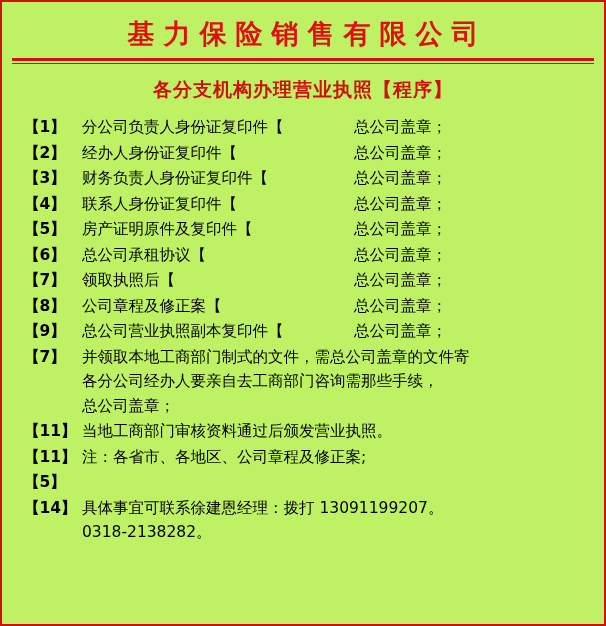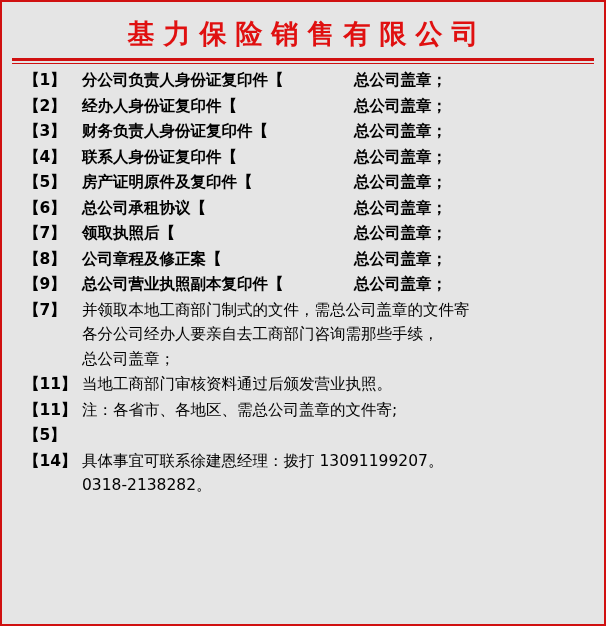--- a/index.html
+++ b/index.html
@@ -12,21 +12,21 @@
     background: #ffffff;
     font-family: "DejaVu Sans", "Liberation Sans", sans-serif;
     overflow: hidden;
   }
   .page {
     position: relative;
     width: 606px;
     height: 626px;
     box-sizing: border-box;
     border: 2px solid #d01010;
-    background: #e5e5e5;
+    background: #bef264;
   }
   .company-title {
     text-align: center;
     color: #e01010;
     font-size: 27px;
     font-weight: bold;
     letter-spacing: 9px;
     margin-top: 14px;
     margin-bottom: 6px;
     font-family: "DejaVu Serif", "Liberation Serif", serif;
@@ -72,21 +72,20 @@
     font-weight: bold;
     white-space: nowrap;
   }
   .item-body {
     flex: 1 1 auto;
     position: relative;
   }
   .two-col {
     display: flex;
     width: 100%;
-    font-weight: bold;
   }
   .col-left {
     width: 272px;
     flex: 0 0 272px;
     white-space: nowrap;
   }
   .col-right {
     flex: 1 1 auto;
     white-space: nowrap;
   }
@@ -102,20 +101,21 @@
 
 <div class="page">
 
   <div class="company-title">基力保险销售有限公司</div>
 
   <div class="rule-wrap">
     <div class="rule-thick"></div>
     <div class="rule-thin"></div>
   </div>
 
+  <div class="doc-title">各分支机构办理营业执照【程序】</div>
 
   <div class="items">
 
     <div class="item">
       <div class="item-num">【1】</div>
       <div class="item-body">
         <div class="two-col">
           <span class="col-left">分公司负责人身份证复印件【</span>
           <span class="col-right">总公司盖章；</span>
         </div>
@@ -214,21 +214,21 @@
     <div class="item">
       <div class="item-num">【11】</div>
       <div class="item-body wrap-text">
         <span class="line2">当地工商部门审核资料通过后颁发营业执照。</span>
       </div>
     </div>
 
     <div class="item">
       <div class="item-num">【11】</div>
       <div class="item-body wrap-text">
-        <span class="line2">注：各省市、各地区、需总公司盖章的文件寄;</span>
+        <span class="line2">注：各省市、各地区、公司章程及修正案;</span>
       </div>
     </div>
 
     <div class="item">
       <div class="item-num">【5】</div>
     </div>
 
     <div class="item">
       <div class="item-num">【14】</div>
       <div class="item-body wrap-text">

